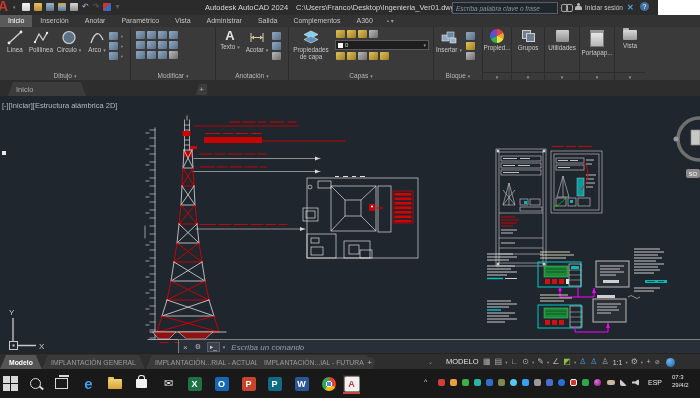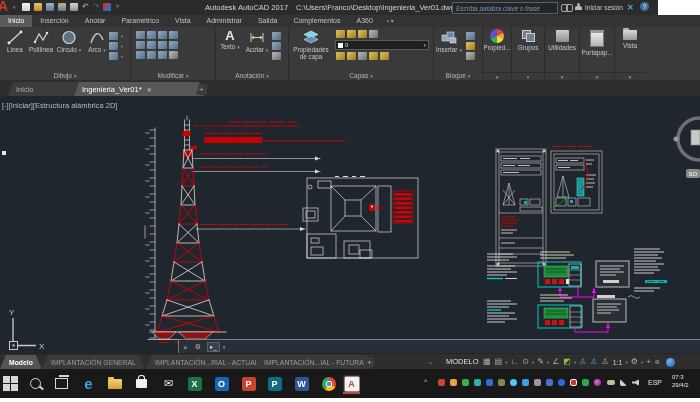--- a/index.html
+++ b/index.html
@@ -164,21 +164,21 @@
       <span class="qi open"></span>
       <span class="qi save"></span>
       <span class="qi saveas"></span>
       <span class="qi plot"></span>
       <span class="qglyph">↶</span>
       <span class="qglyph dim">↷</span>
       <span class="qi ws"></span>
       <span class="qglyph dim">▾</span>
     </div>
     <div class="tb-title">
-      <span>Autodesk AutoCAD 2017</span>
+      <span>Autodesk AutoCAD 2024</span>
       <span>C:\Users\Franco\Desktop\Ingenieria_Ver01.dwg</span>
     </div>
     <div class="tb-search">
       <input placeholder="Escriba palabra clave o frase" style="">
     </div>
     <span class="binocs"></span>
     <span class="person"></span>
     <span class="signin">Iniciar sesión</span>
     <span class="tb-ic" style="left:627px">✕</span>
     <span class="tb-help">?</span>
@@ -352,24 +352,20 @@
     <div class="panel ptall" style="left:615px;width:30px;border-right:none;">
       <span class="gi gi-folder"></span>
       <span>Vista</span>
       <div class="pdd"></div>
     </div>
   </div>
 
   <div class="ftabs">
     <div class="ftab inactive" style="left:8px;width:62px;">
       <span>Inicio</span>
-    </div>
-    <div class="ftab active" style="left:74px;width:114px;">
-      <span>Ingenieria_Ver01*</span>
-      <span class="fx">✕</span>
     </div>
     <div class="fplus">+</div>
   </div>
 
   <div class="canvas">
     <div class="vplabel">[-][Iniciar][Estructura alámbrica 2D]</div>
 
     <svg width="700" height="257" viewBox="0 96 700 257">
 
       <rect x="2" y="151" width="4" height="4" fill="#e8e8e8"></rect>
@@ -557,20 +553,21 @@
         <text x="39" y="349" font-size="8" fill="#c8c8c8" font-family="Liberation Sans, sans-serif">X</text>
       </g>
     </svg>
 
     
     <div class="cmdbar">
       <span class="cx">×</span>
       <span class="cw">⚙</span>
       <span class="cprompt">▸_</span>
       <span class="cdd">▾</span>
+      <input placeholder="Escriba un comando" style="">
     </div>
   </div>
 
   <div class="statusrow">
     <div class="ltab active" style="left:0;">
       <span>Modelo</span>
     </div>
     <div class="ltab inactive" style="left:42px;">
       <span>IMPLANTACIÓN GENERAL</span>
     </div>

